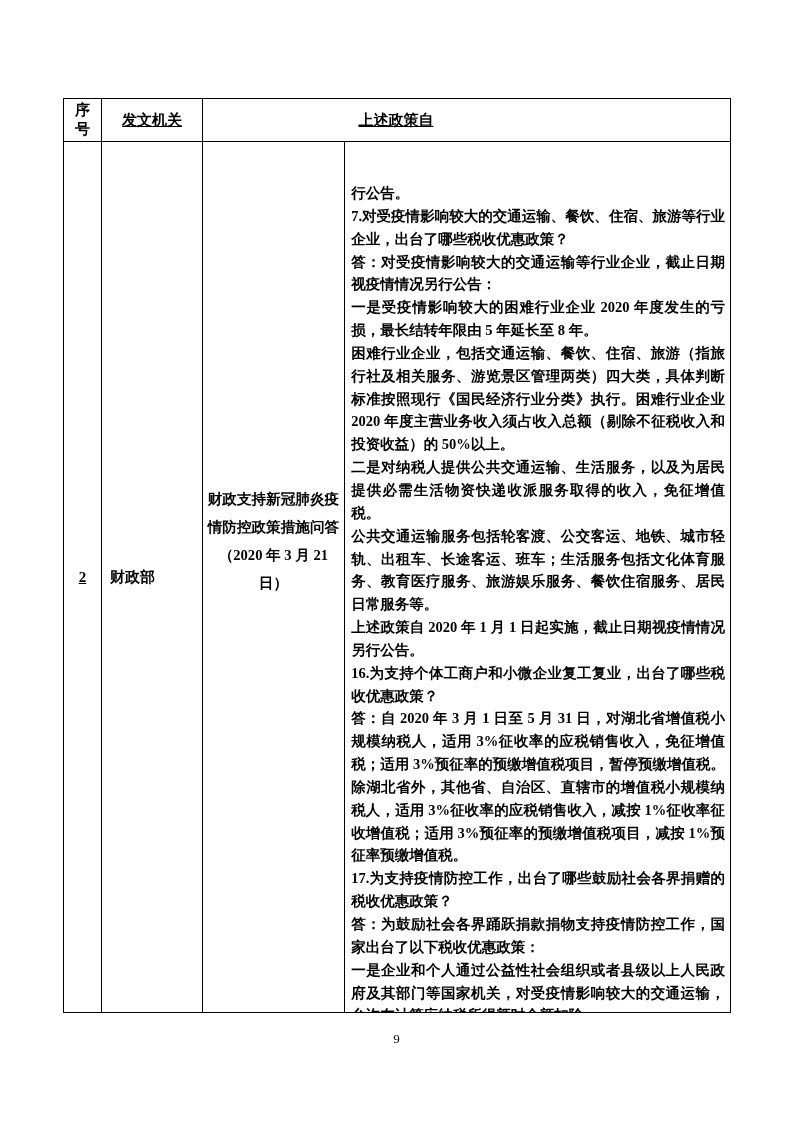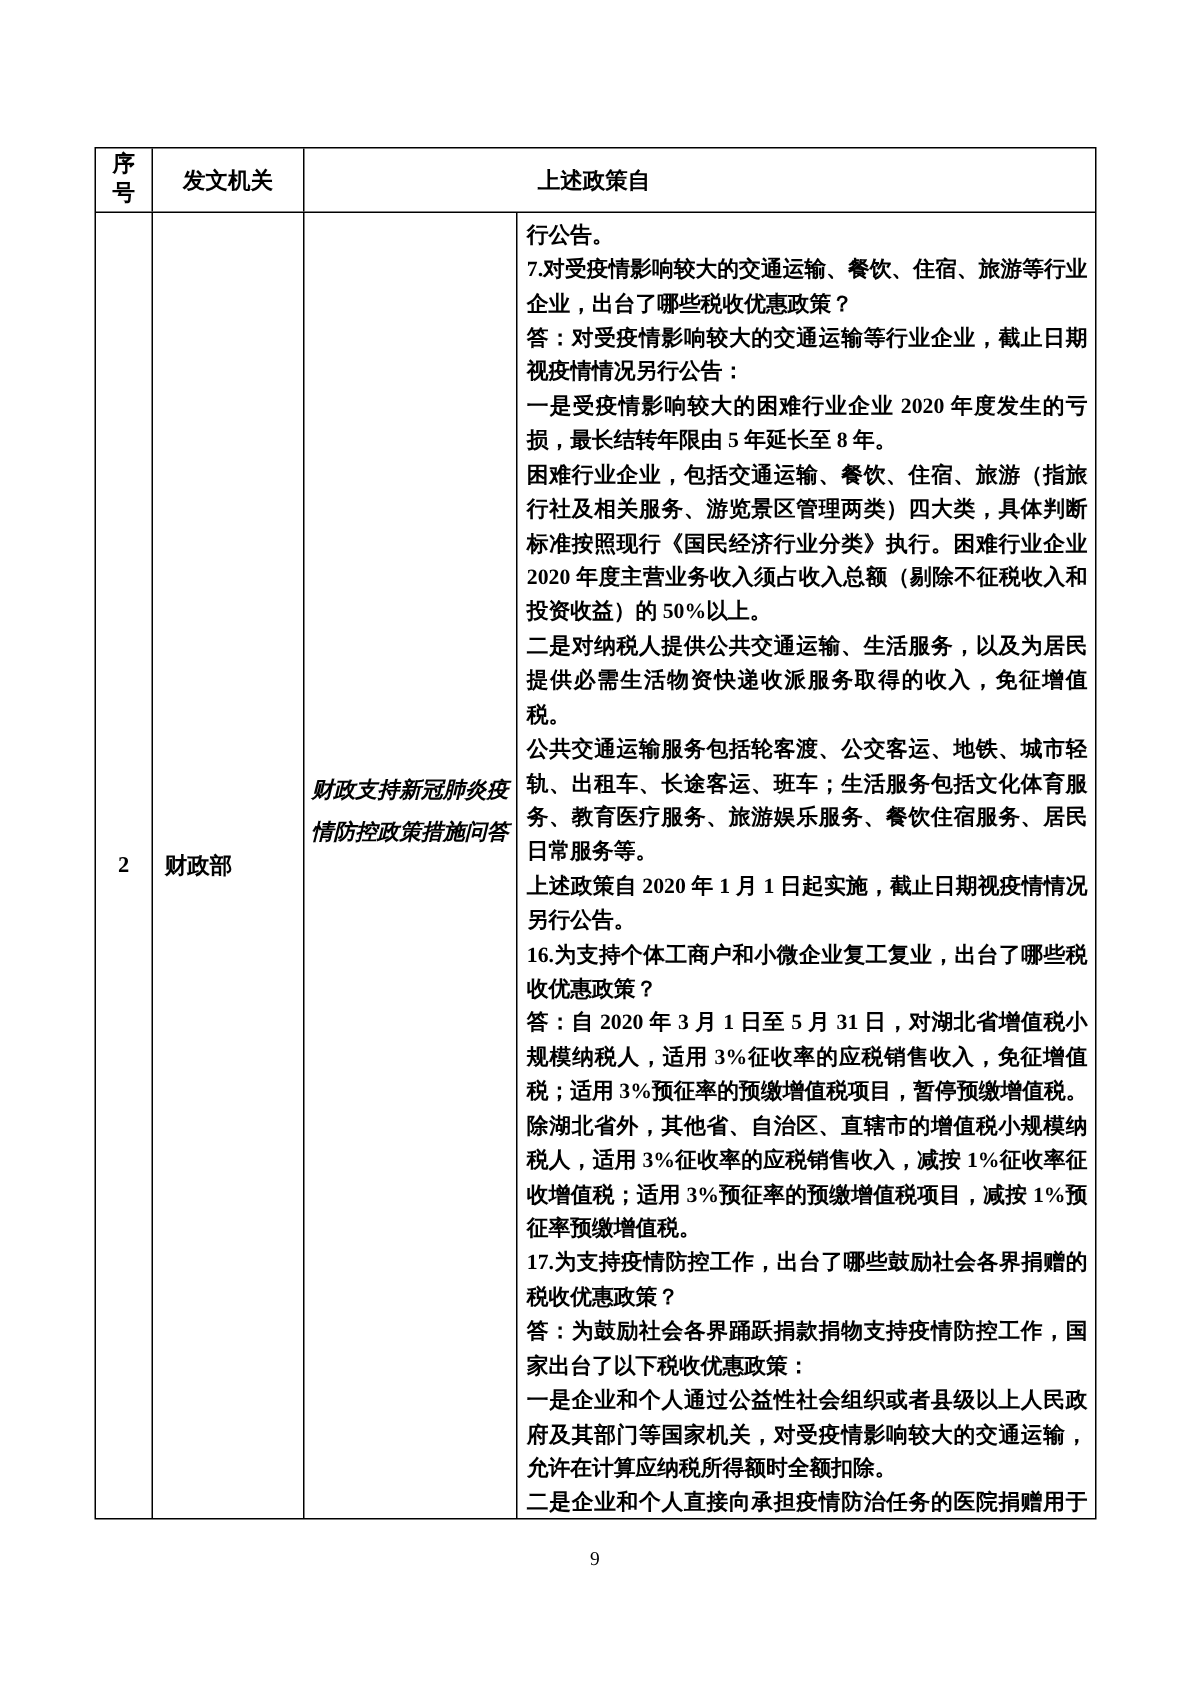--- a/index.html
+++ b/index.html
@@ -49,20 +49,21 @@
   .cell.last { border-right: none; }
   .c1 { width: 38px; }
   .c2 { width: 101px; }
   .c3 { width: 143px; }
   .c4 { width: 386px; }
   .center-both {
     display: flex;
     align-items: center;
     justify-content: center;
     text-align: right;
+    text-decoration: underline;
   }
   .serial-header {
     display: flex;
     flex-direction: column;
     align-items: center;
     justify-content: center;
     line-height: 19px;
   }
   .agency-cell {
     display: flex;
@@ -72,27 +73,28 @@
   }
   .docname-cell {
     display: flex;
     flex-direction: column;
     align-items: center;
     justify-content: center;
     text-align: center;
     line-height: 28px;
     font-size: 14.6px;
   }
-  .docname-cell .inner { transform: translateY(-36px); font-style: italic; }
+  .docname-cell .inner { transform: translateY(-36px); }
   .content-cell {
     padding: 4px 5px 0 6px;
     font-size: 14.5px;
     line-height: 22.85px;
     text-align: justify;
     text-justify: inter-ideograph;
+    margin-top: 36px;
   }
   .content-cell p {
     margin: 0;
     padding: 0;
   }
   .page-number {
     position: absolute;
     left: 0;
     top: 1031px;
     width: 793px;
@@ -115,20 +117,21 @@
     <div class="cell c4 last center-both">上述政策自</div>
   </div>
 
   <div class="t-row body">
     <div class="cell c1 center-both">2</div>
     <div class="cell c2 agency-cell">财政部</div>
     <div class="cell c3 docname-cell">
       <div class="inner">
         <div>财政支持新冠肺炎疫</div>
         <div>情防控政策措施问答</div>
+        <div>（2020 年 3 月 21 日）</div>
       </div>
     </div>
     <div class="cell c4 last content-cell">
       <p>行公告。</p>
       <p>7.对受疫情影响较大的交通运输、餐饮、住宿、旅游等行业企业，出台了哪些税收优惠政策？</p>
       <p>答：对受疫情影响较大的交通运输等行业企业，截止日期视疫情情况另行公告：</p>
       <p>一是受疫情影响较大的困难行业企业 2020 年度发生的亏损，最长结转年限由 5 年延长至 8 年。</p>
       <p>困难行业企业，包括交通运输、餐饮、住宿、旅游（指旅行社及相关服务、游览景区管理两类）四大类，具体判断标准按照现行《国民经济行业分类》执行。困难行业企业 2020 年度主营业务收入须占收入总额（剔除不征税收入和投资收益）的 50%以上。</p>
       <p>二是对纳税人提供公共交通运输、生活服务，以及为居民提供必需生活物资快递收派服务取得的收入，免征增值税。</p>
       <p>公共交通运输服务包括轮客渡、公交客运、地铁、城市轻轨、出租车、长途客运、班车；生活服务包括文化体育服务、教育医疗服务、旅游娱乐服务、餐饮住宿服务、居民日常服务等。</p>

